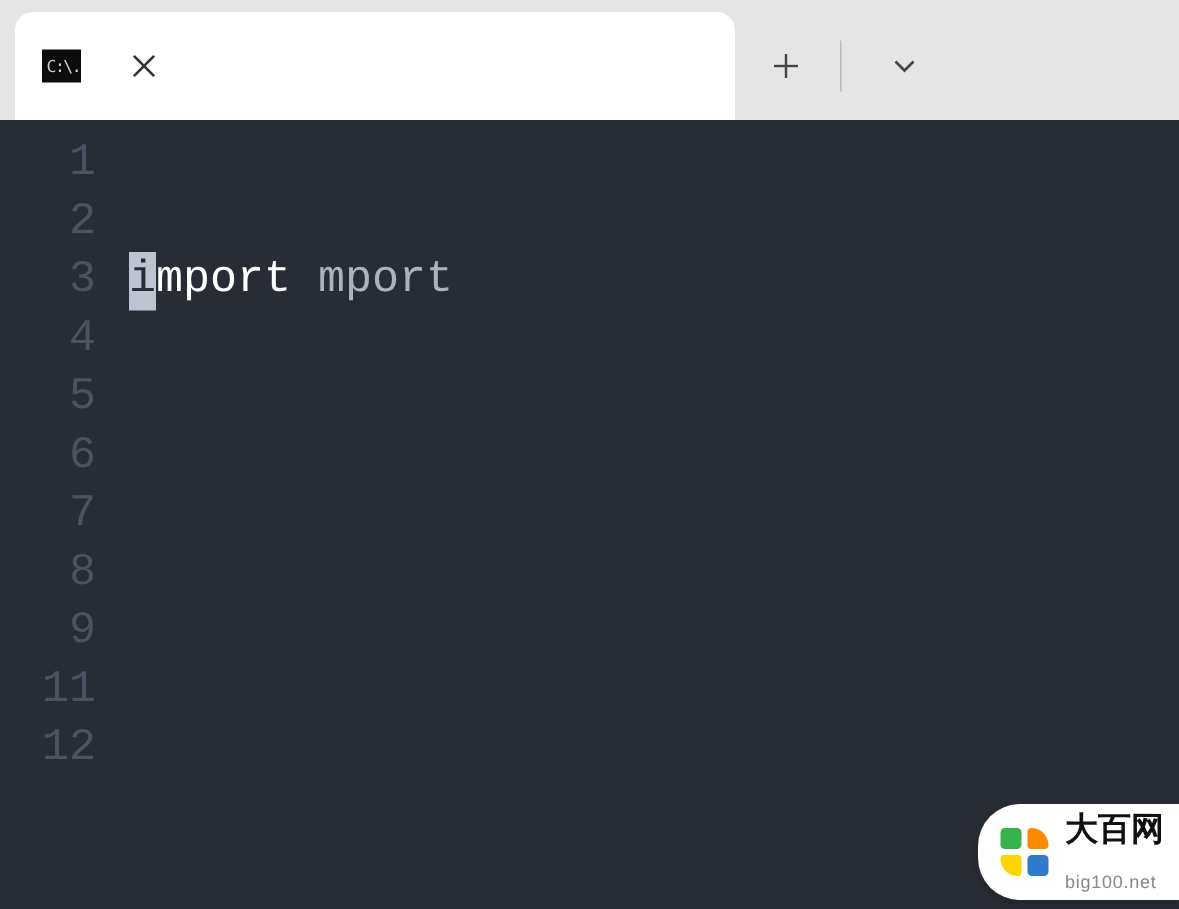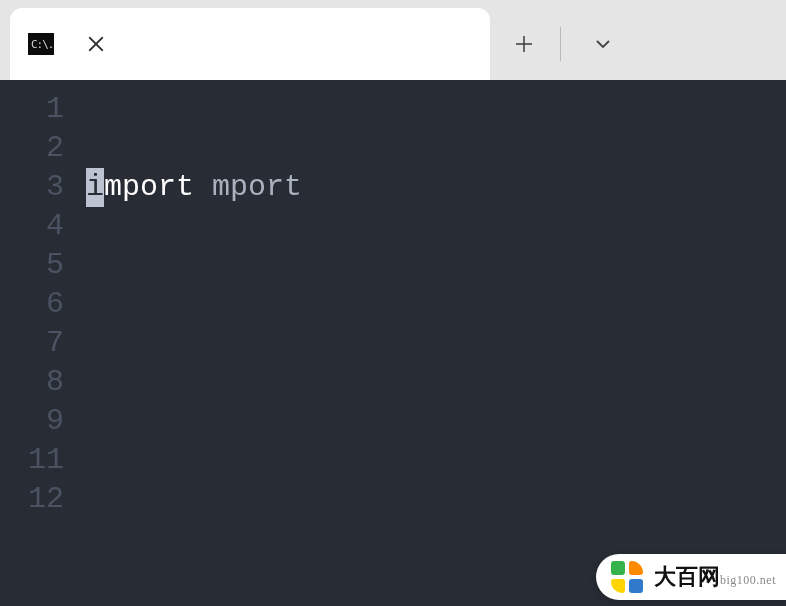--- a/index.html
+++ b/index.html
@@ -133,23 +133,23 @@
     width: 34px;
     height: 34px;
     position: relative;
     margin-right: 10px;
   }
   .wm-logo .q { position: absolute; width: 14px; height: 14px; border-radius: 3px; }
   .wm-logo .q1 { top: 1px; left: 1px; background: #36b24a; }
   .wm-logo .q2 { top: 1px; right: 1px; background: #ff8a00; border-top-right-radius: 14px; }
   .wm-logo .q3 { bottom: 1px; left: 1px; background: #ffd500; border-bottom-left-radius: 14px; }
   .wm-logo .q4 { bottom: 1px; right: 1px; background: #2f7acb; }
-  .wm-text { display: flex; flex-direction: row; line-height: 1; font-family: Liberation Serif, serif; }
+  .wm-text { display: flex; flex-direction: column; line-height: 1; }
   .wm-top { font-size: 22px; font-weight: 700; color: #111; }
-  .wm-bot { font-size: 12px; color: #888; letter-spacing: 0.5px; margin-top: 8px; }
+  .wm-bot { font-size: 12px; color: #888; letter-spacing: 0.5px; margin-top: 18px; }
 </style>
 </head>
 <body>
 
 <div class="tabbar">
   <div class="tab">
     <div class="tab-icon">
       <span>C:\.</span>
     </div>
     <div class="tab-close">

